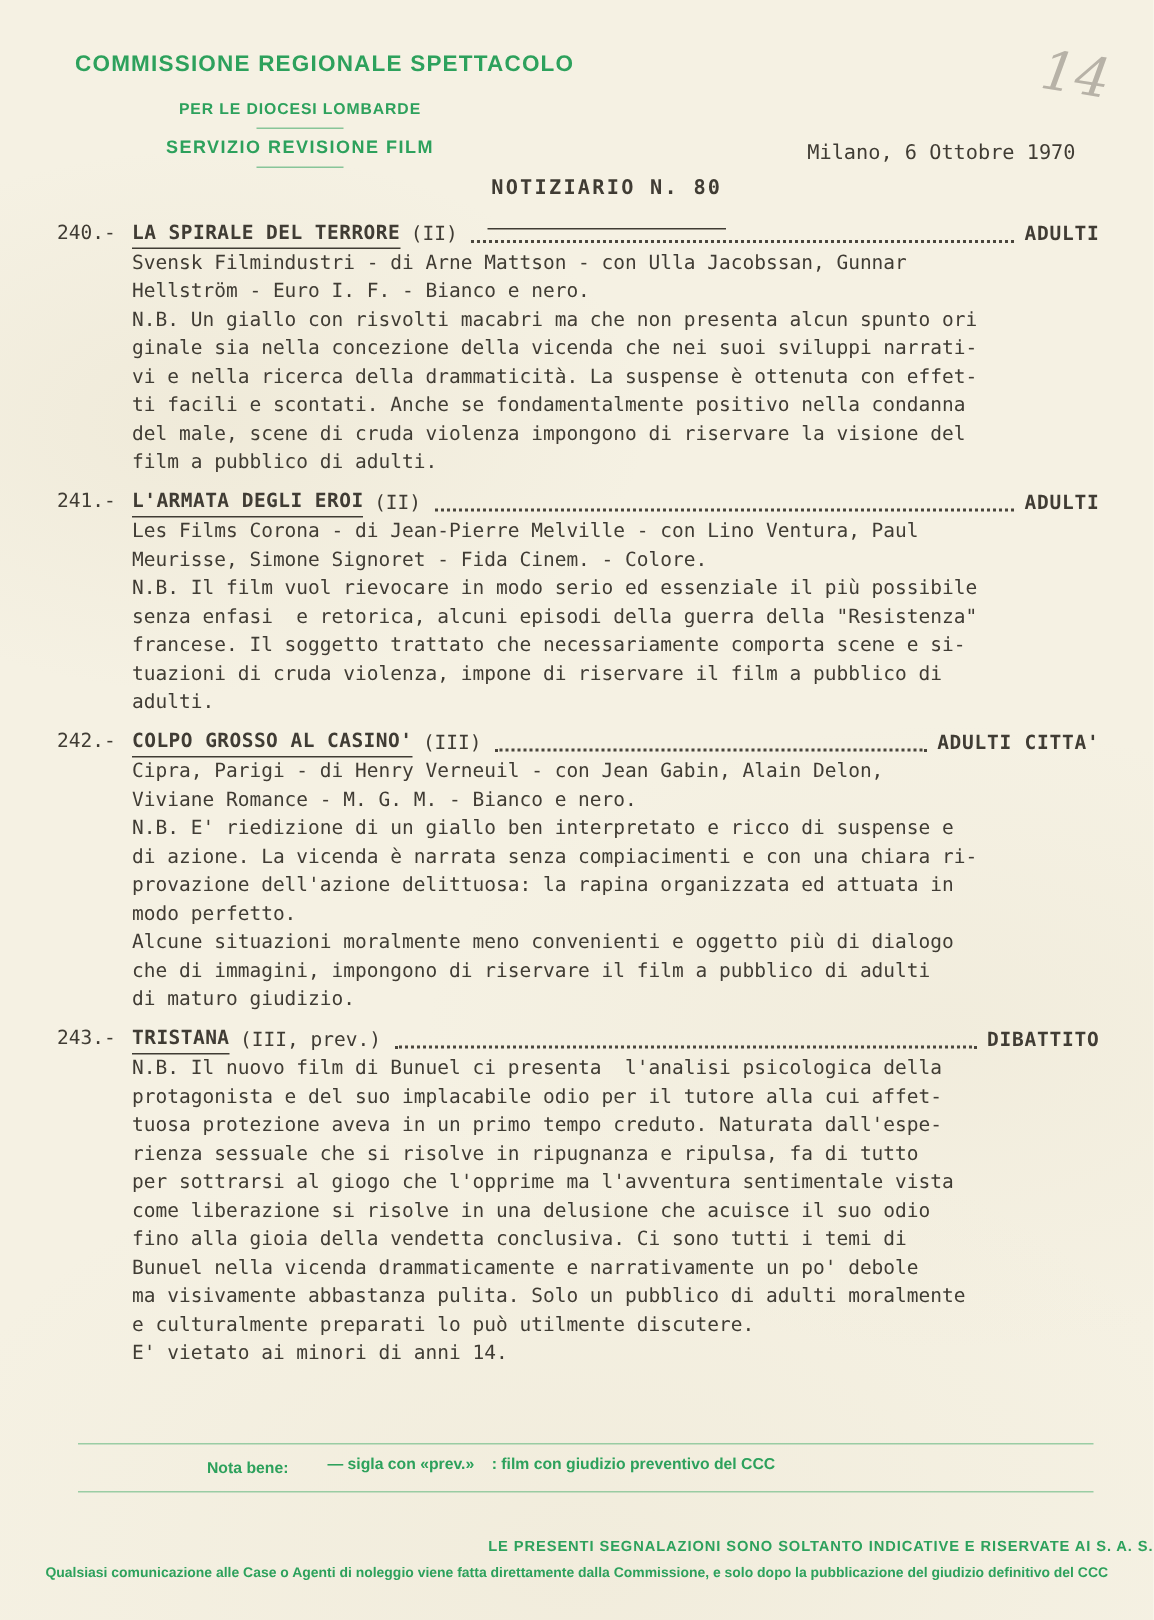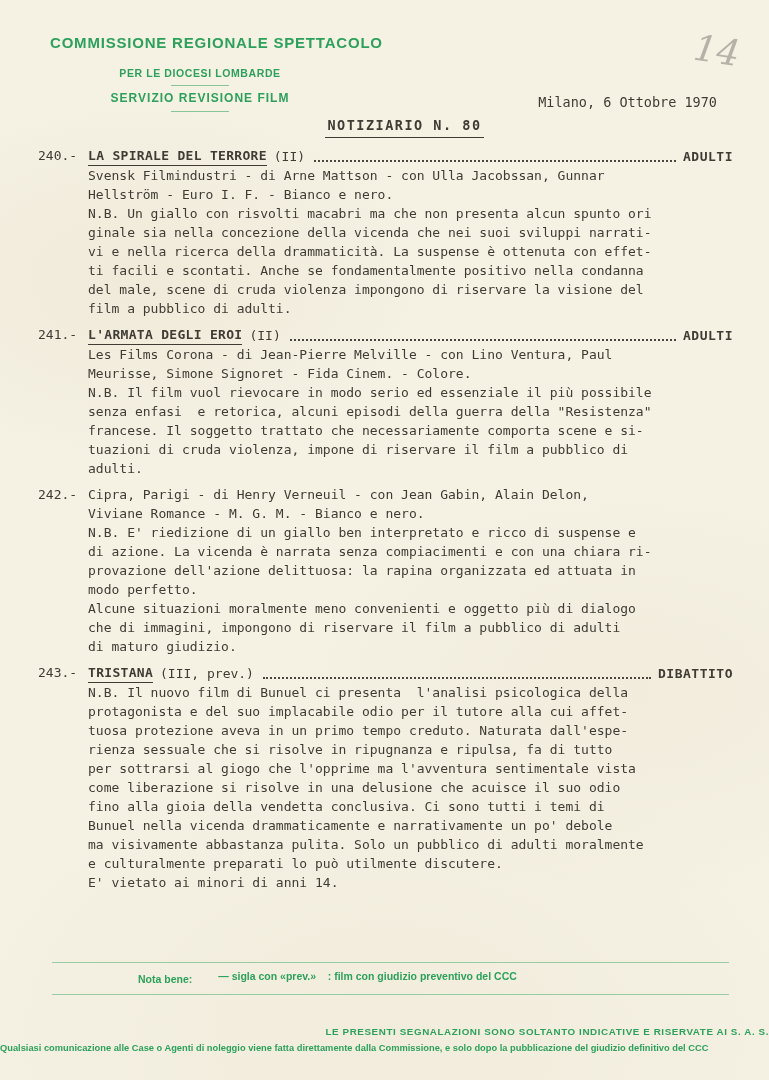--- a/index.html
+++ b/index.html
@@ -25,21 +25,21 @@
     position:absolute; top:30px; left:694px; font-family:"DejaVu Serif", serif;
     font-style:italic; font-size:36px; color:#b7b2a7; transform:rotate(9deg);
   }
 
   .dateline { position:absolute; top:94px; right:52px; font-size:13.5px; }
 
   .doc-title {
     position:absolute; top:117px; left:0; width:100%; text-align:center;
     font-size:13.5px; font-weight:bold; letter-spacing:1.5px;
   }
-  .doc-title span { border-bottom:1.5px solid #403c34; padding:0 2px 4px 2px; margin-left:40px; }
+  .doc-title span { border-bottom:1.5px solid #403c34; padding:0 2px 19px 2px; margin-left:40px; }
 
   
   .entries { position:absolute; top:146px; left:38px; right:26px; font-size:13px; line-height:19px; }
   .entry { position:relative; padding-left:50px; margin-bottom:7px; }
   .entry .num { position:absolute; left:0; top:0; }
   .entry-header { display:flex; align-items:flex-end; padding-right:10px; white-space:nowrap; }
   .film-title { border-bottom:1.2px solid #403c34; font-weight:bold; letter-spacing:0.3px; }
   .classif { margin-left:7px; }
   .leader { flex:1; height:0; border-bottom:2.4px dotted #4a463d; margin:0 7px 4px 9px; min-width:30px; }
   .verdict { font-weight:bold; letter-spacing:0.5px; }
@@ -58,21 +58,21 @@
   .nb-rows { margin-left:26px; }
   .nb-row { white-space:pre-wrap; margin-bottom:3px; }
   .nb-bold { font-weight:bold; }
 
   .notice-caps {
     position:absolute; top:1026px; left:0; width:100%; text-align:right;
     color:#2da15c; font-family:"Liberation Sans", sans-serif;
     font-size:9.8px; font-weight:bold; letter-spacing:0.6px;
   }
   .notice-small {
-    position:absolute; top:1043px; left:0; width:100%; 
+    position:absolute; top:1043px; left:0; width:100%; text-align:center;
     color:#2da15c; font-family:"Liberation Sans", sans-serif;
     font-size:9.3px; font-weight:600;
   }
 </style>
 </head>
 <body>
 
 <div class="page">
 
   <div class="letterhead">
@@ -123,20 +123,26 @@
 Meurisse, Simone Signoret - Fida Cinem. - Colore.</div>
       <div class="note">N.B. Il film vuol rievocare in modo serio ed essenziale il più possibile
 senza enfasi  e retorica, alcuni episodi della guerra della "Resistenza"
 francese. Il soggetto trattato che necessariamente comporta scene e si-
 tuazioni di cruda violenza, impone di riservare il film a pubblico di
 adulti.</div>
     </div>
 
     <div class="entry">
       <span class="num">242.-</span>
+      <div class="entry-header">
+        <span class="film-title">COLPO GROSSO AL CASINO'</span>
+        <span class="classif">(III)</span>
+        <span class="leader"></span>
+        <span class="verdict">ADULTI CITTA'</span>
+      </div>
       <div class="credits">Cipra, Parigi - di Henry Verneuil - con Jean Gabin, Alain Delon,
 Viviane Romance - M. G. M. - Bianco e nero.</div>
       <div class="note">N.B. E' riedizione di un giallo ben interpretato e ricco di suspense e
 di azione. La vicenda è narrata senza compiacimenti e con una chiara ri-
 provazione dell'azione delittuosa: la rapina organizzata ed attuata in
 modo perfetto.
 Alcune situazioni moralmente meno convenienti e oggetto più di dialogo
 che di immagini, impongono di riservare il film a pubblico di adulti
 di maturo giudizio.</div>
     </div>

